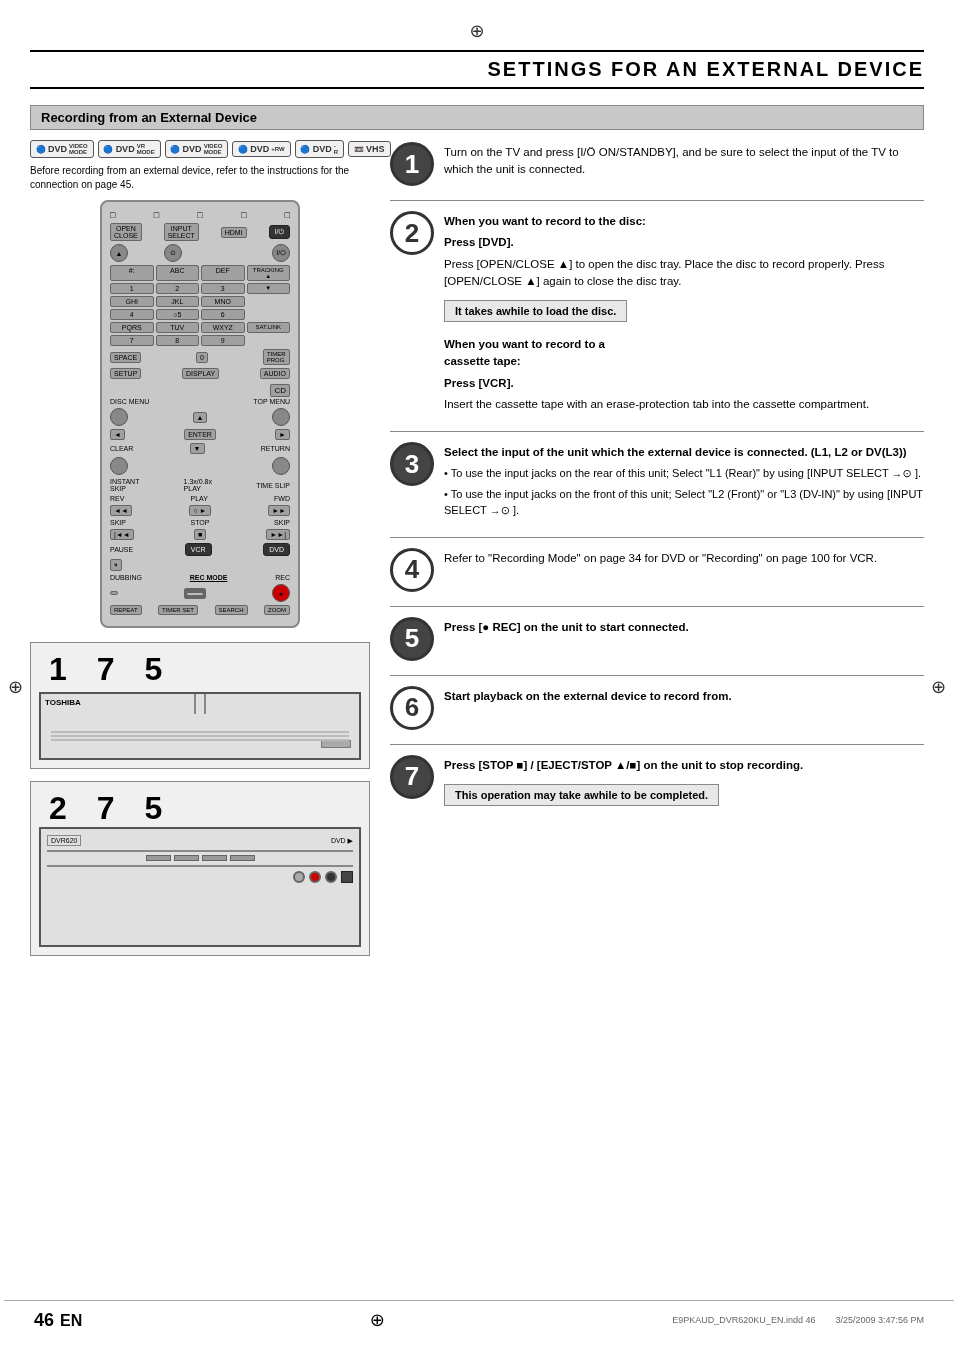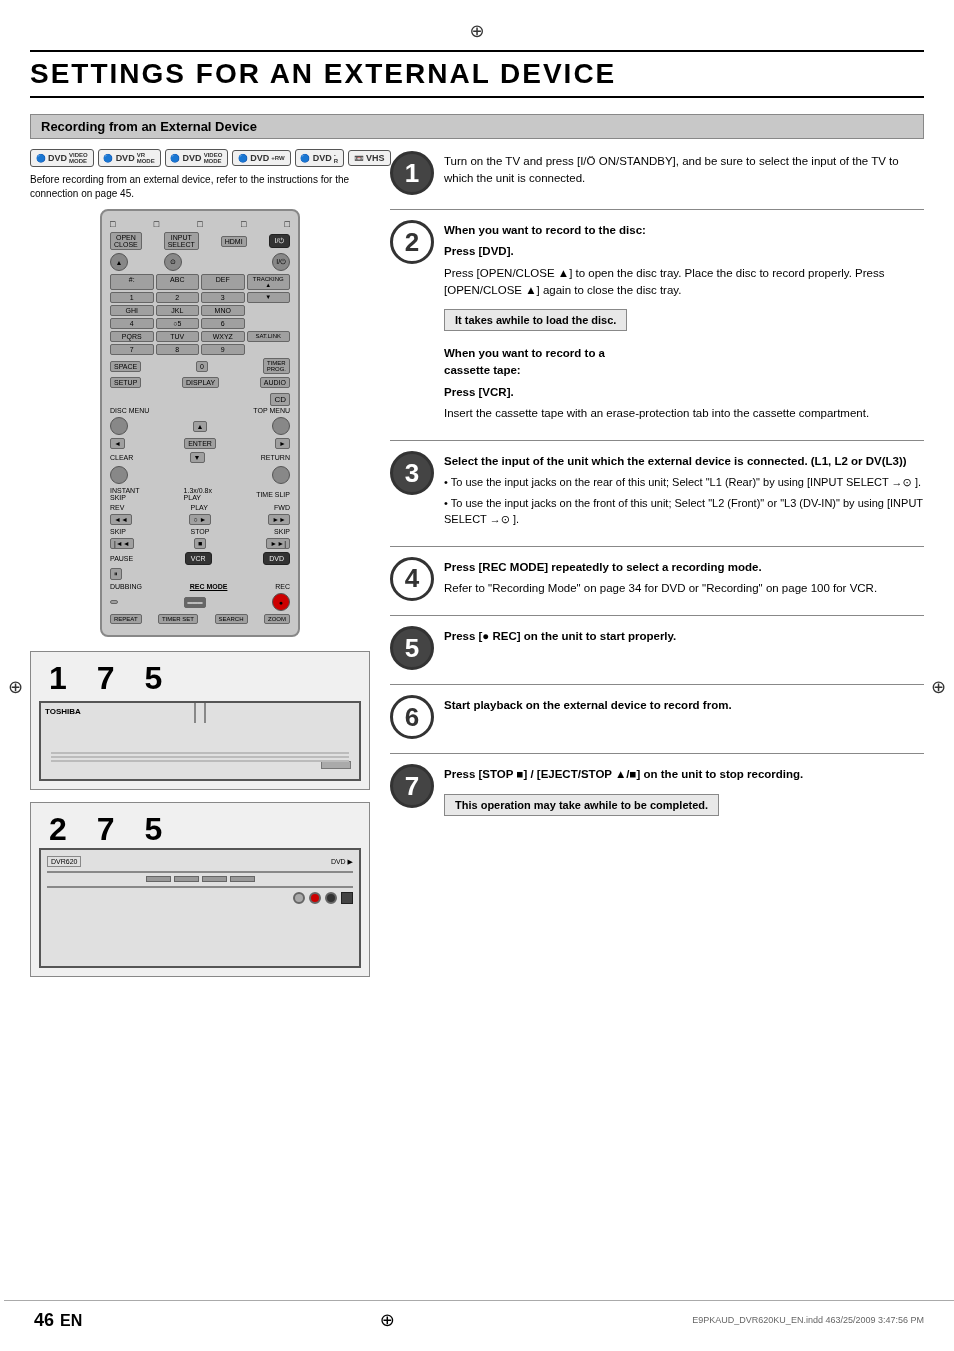--- a/index.html
+++ b/index.html
@@ -21,22 +21,22 @@
     }
     
     .top-marker {
       text-align: center;
       font-size: 18px;
       margin-bottom: 8px;
       color: #333;
     }
     
     .page-title {
-      text-align: left;
-      font-size: 28px;
+      text-align: right;
+      font-size: 20px;
       font-weight: bold;
       letter-spacing: 2px;
       border-top: 2px solid #000;
       border-bottom: 2px solid #000;
       padding: 6px 0;
       margin-bottom: 16px;
     }
     
     .section-header {
       background: #c8c8c8;
@@ -100,21 +100,21 @@
       font-size: 32px;
       font-weight: bold;
       justify-content: flex-start;
       padding-left: 10px;
       margin-bottom: 4px;
     }
     .tv-body {
       border: 2px solid #555;
       padding: 8px;
       background: #e0e0e0;
-      height: 80px;
+      height: 68px;
       position: relative;
     }
     .vcr-numbers {
       display: flex;
       gap: 30px;
       font-size: 32px;
       font-weight: bold;
       justify-content: flex-start;
       padding-left: 10px;
     }
@@ -550,32 +550,31 @@
           <p style="font-size:11px;">• <span>To use the input jacks on the front of this unit; Select "L2 (Front)" or "L3 (DV-IN)" by using [INPUT SELECT →⊙ ].</span></p>
         </div>
       </div>
       <hr class="step-divider">
 
       <div class="step">
         <div class="step-circle outline">
           <span>4</span>
         </div>
         <div class="step-content">
-          <p class="bold">Press [REC MODE] repeatedly to select a recording mode.</p>
           <p>Refer to "Recording Mode" on page 34 for DVD or "Recording" on page 100 for VCR.</p>
         </div>
       </div>
       <hr class="step-divider">
 
       <div class="step">
         <div class="step-circle filled">
           <span>5</span>
         </div>
         <div class="step-content">
-          <p class="bold">Press [● REC] on the unit to start properly.</p>
+          <p class="bold">Press [● REC] on the unit to start connected.</p>
         </div>
       </div>
       <hr class="step-divider">
 
       <div class="step">
         <div class="step-circle outline">
           <span>6</span>
         </div>
         <div class="step-content">
           <p class="bold">Start playback on the external device to record from.</p>
@@ -605,19 +604,19 @@
   
   <div style="position:absolute; right:8px; top:50%; font-size:18px; color:#333;">⊕</div>
 
   
   <div class="page-footer">
     <div style="display:flex; align-items:baseline; gap:6px;">
       <span class="page-number">46</span>
       <span class="page-lang">EN</span>
     </div>
     <div style="text-align:center; font-size:18px;">⊕</div>
-    <div style="display:flex; ">
+    <div style="display:flex; gap:20px;">
       <span class="footer-file">E9PKAUD_DVR620KU_EN.indd  46</span>
       <span class="footer-file">3/25/2009  3:47:56 PM</span>
     </div>
   </div>
 
 </div>
 
 </body></html>

